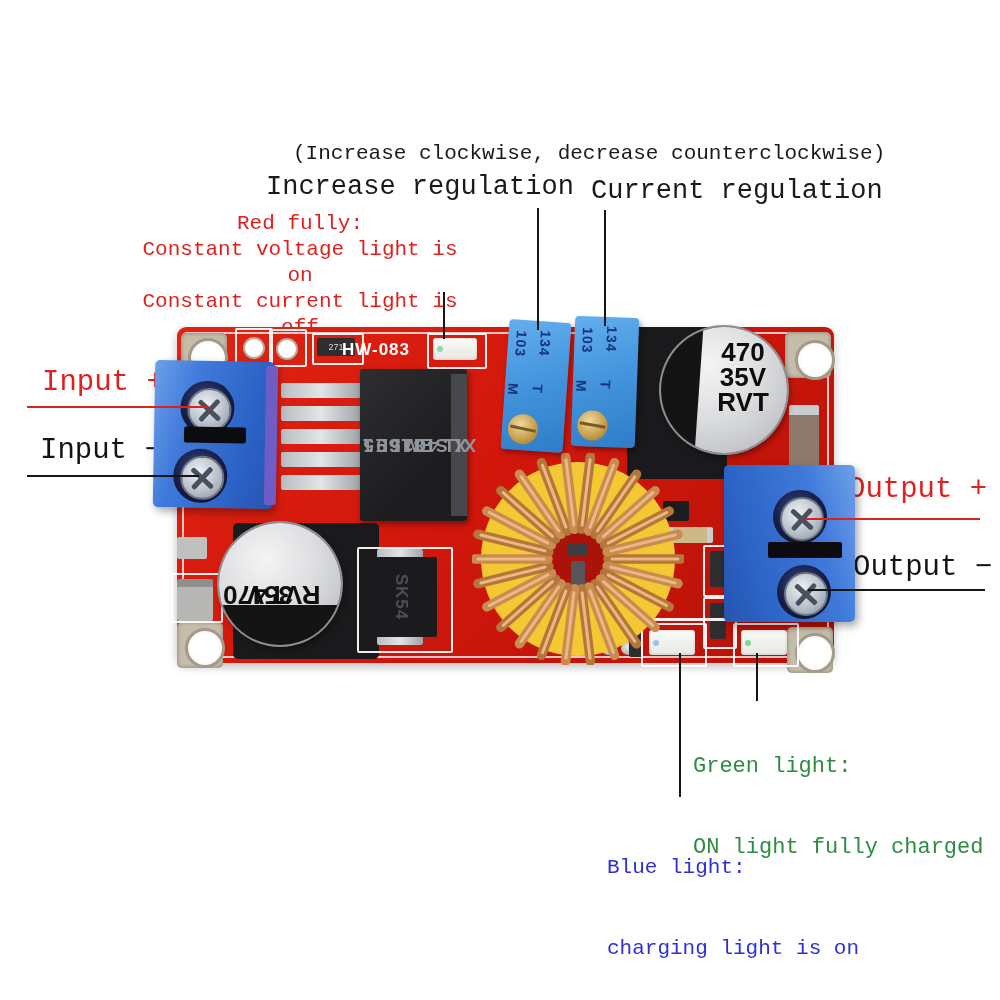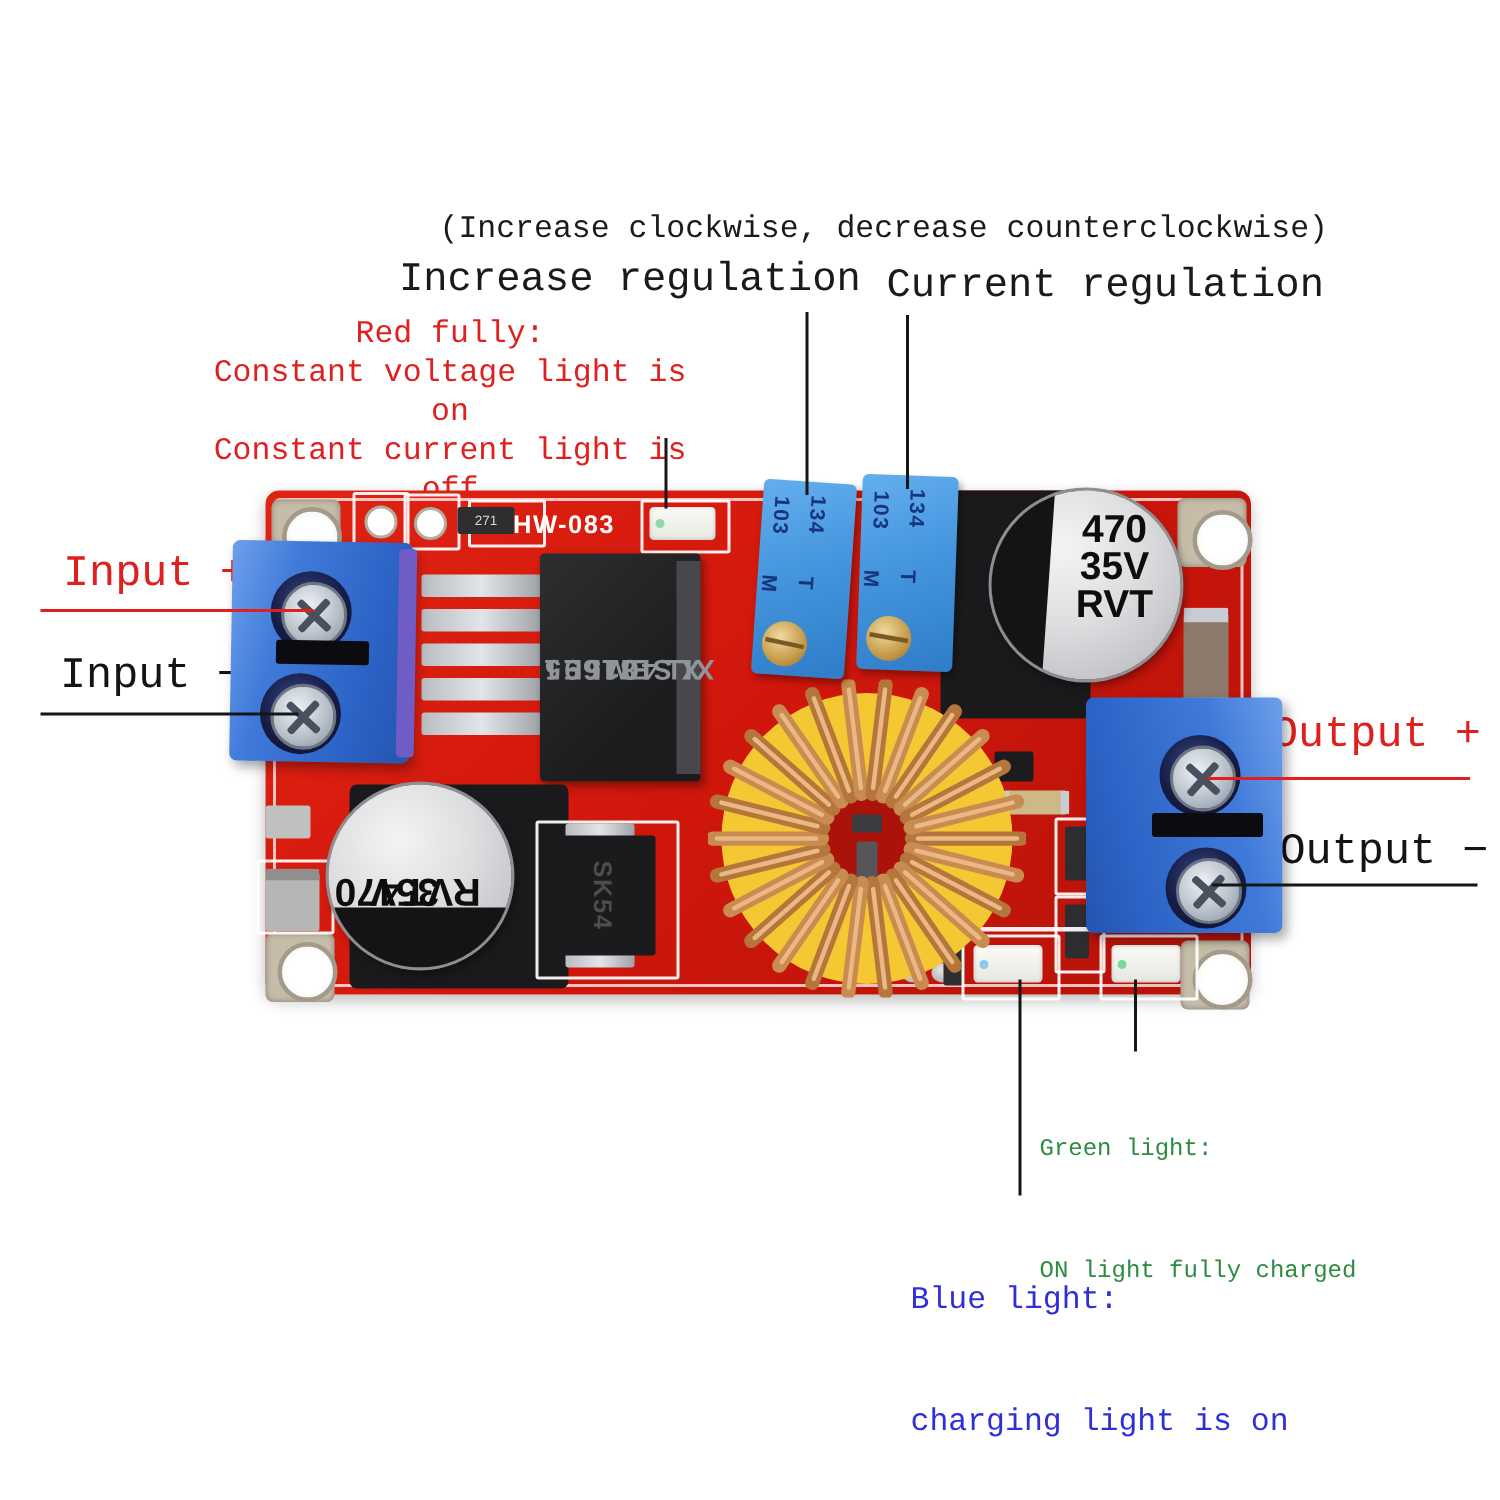--- a/index.html
+++ b/index.html
@@ -99,21 +99,21 @@
     <div>Red fully:</div>
     <div>Constant voltage light is on</div>
     <div>Constant current light is off</div>
   </div>
 
   <div class="ann" style="left:30px;top:366px;font-size:29px;color:#e01f1f;">Input +</div>
   <div class="ann" style="left:28px;top:434px;font-size:29px;color:#141414;">Input −</div>
   <div class="ann" style="left:836px;top:473px;font-size:29px;color:#e01f1f;">Output +</div>
   <div class="ann" style="left:841px;top:551px;font-size:29px;color:#141414;">Output −</div>
 
-  <div class="abs" style="left:681px;top:699px;color:#2e8b42;font-size:16px;line-height:27px;white-space:pre;">
+  <div class="abs" style="left:681px;top:699px;color:#2e8b42;font-size:22px;line-height:27px;white-space:pre;">
     <div>Green light:</div>
     <div>ON light fully charged</div>
   </div>
   <div class="abs" style="left:595px;top:800px;color:#2f2fd8;font-size:21px;line-height:27px;white-space:pre;">
     <div>Blue light:</div>
     <div>charging light is on</div>
     
   </div>
 
   <div class="line" style="left:15px;top:406px;width:182px;height:2px;background:#e01f1f;z-index:10;"></div>
@@ -136,21 +136,21 @@
     <div class="hole-pad" style="left:0px;top:295px;"></div>
     <div class="hole" style="left:8px;top:301px;"></div>
     <div class="hole-pad" style="left:610px;top:300px;"></div>
     <div class="hole" style="left:618px;top:306px;"></div>
 
     <div class="silk" style="left:58px;top:1px;width:34px;height:34px;"></div>
     <div class="hole-sm" style="left:66px;top:10px;"></div>
     <div class="silk" style="left:92px;top:2px;width:34px;height:34px;"></div>
     <div class="hole-sm" style="left:99px;top:11px;"></div>
     <div class="silk" style="left:135px;top:6px;width:48px;height:28px;"></div>
-    <div class="smd-dark" style="left:128px;top:11px;width:38px;height:18px;">271</div>
+    <div class="smd-dark" style="left:140px;top:11px;width:38px;height:18px;">271</div>
     <div class="white-text" style="position:absolute;left:165px;top:13px;font-size:17px;letter-spacing:1px;">HW-083</div>
 
     <div class="silk" style="left:250px;top:6px;width:56px;height:32px;"></div>
     <div class="led-chip" style="left:256px;top:11px;width:44px;height:22px;">
       <i style="background:#8fd8b0;"></i>
     </div>
 
     <div class="pot" style="left:328px;top:-6px;transform:rotate(4deg);">
       <span style="left:0px;top:16px;">103</span>
       <span style="left:24px;top:14px;">134</span>

